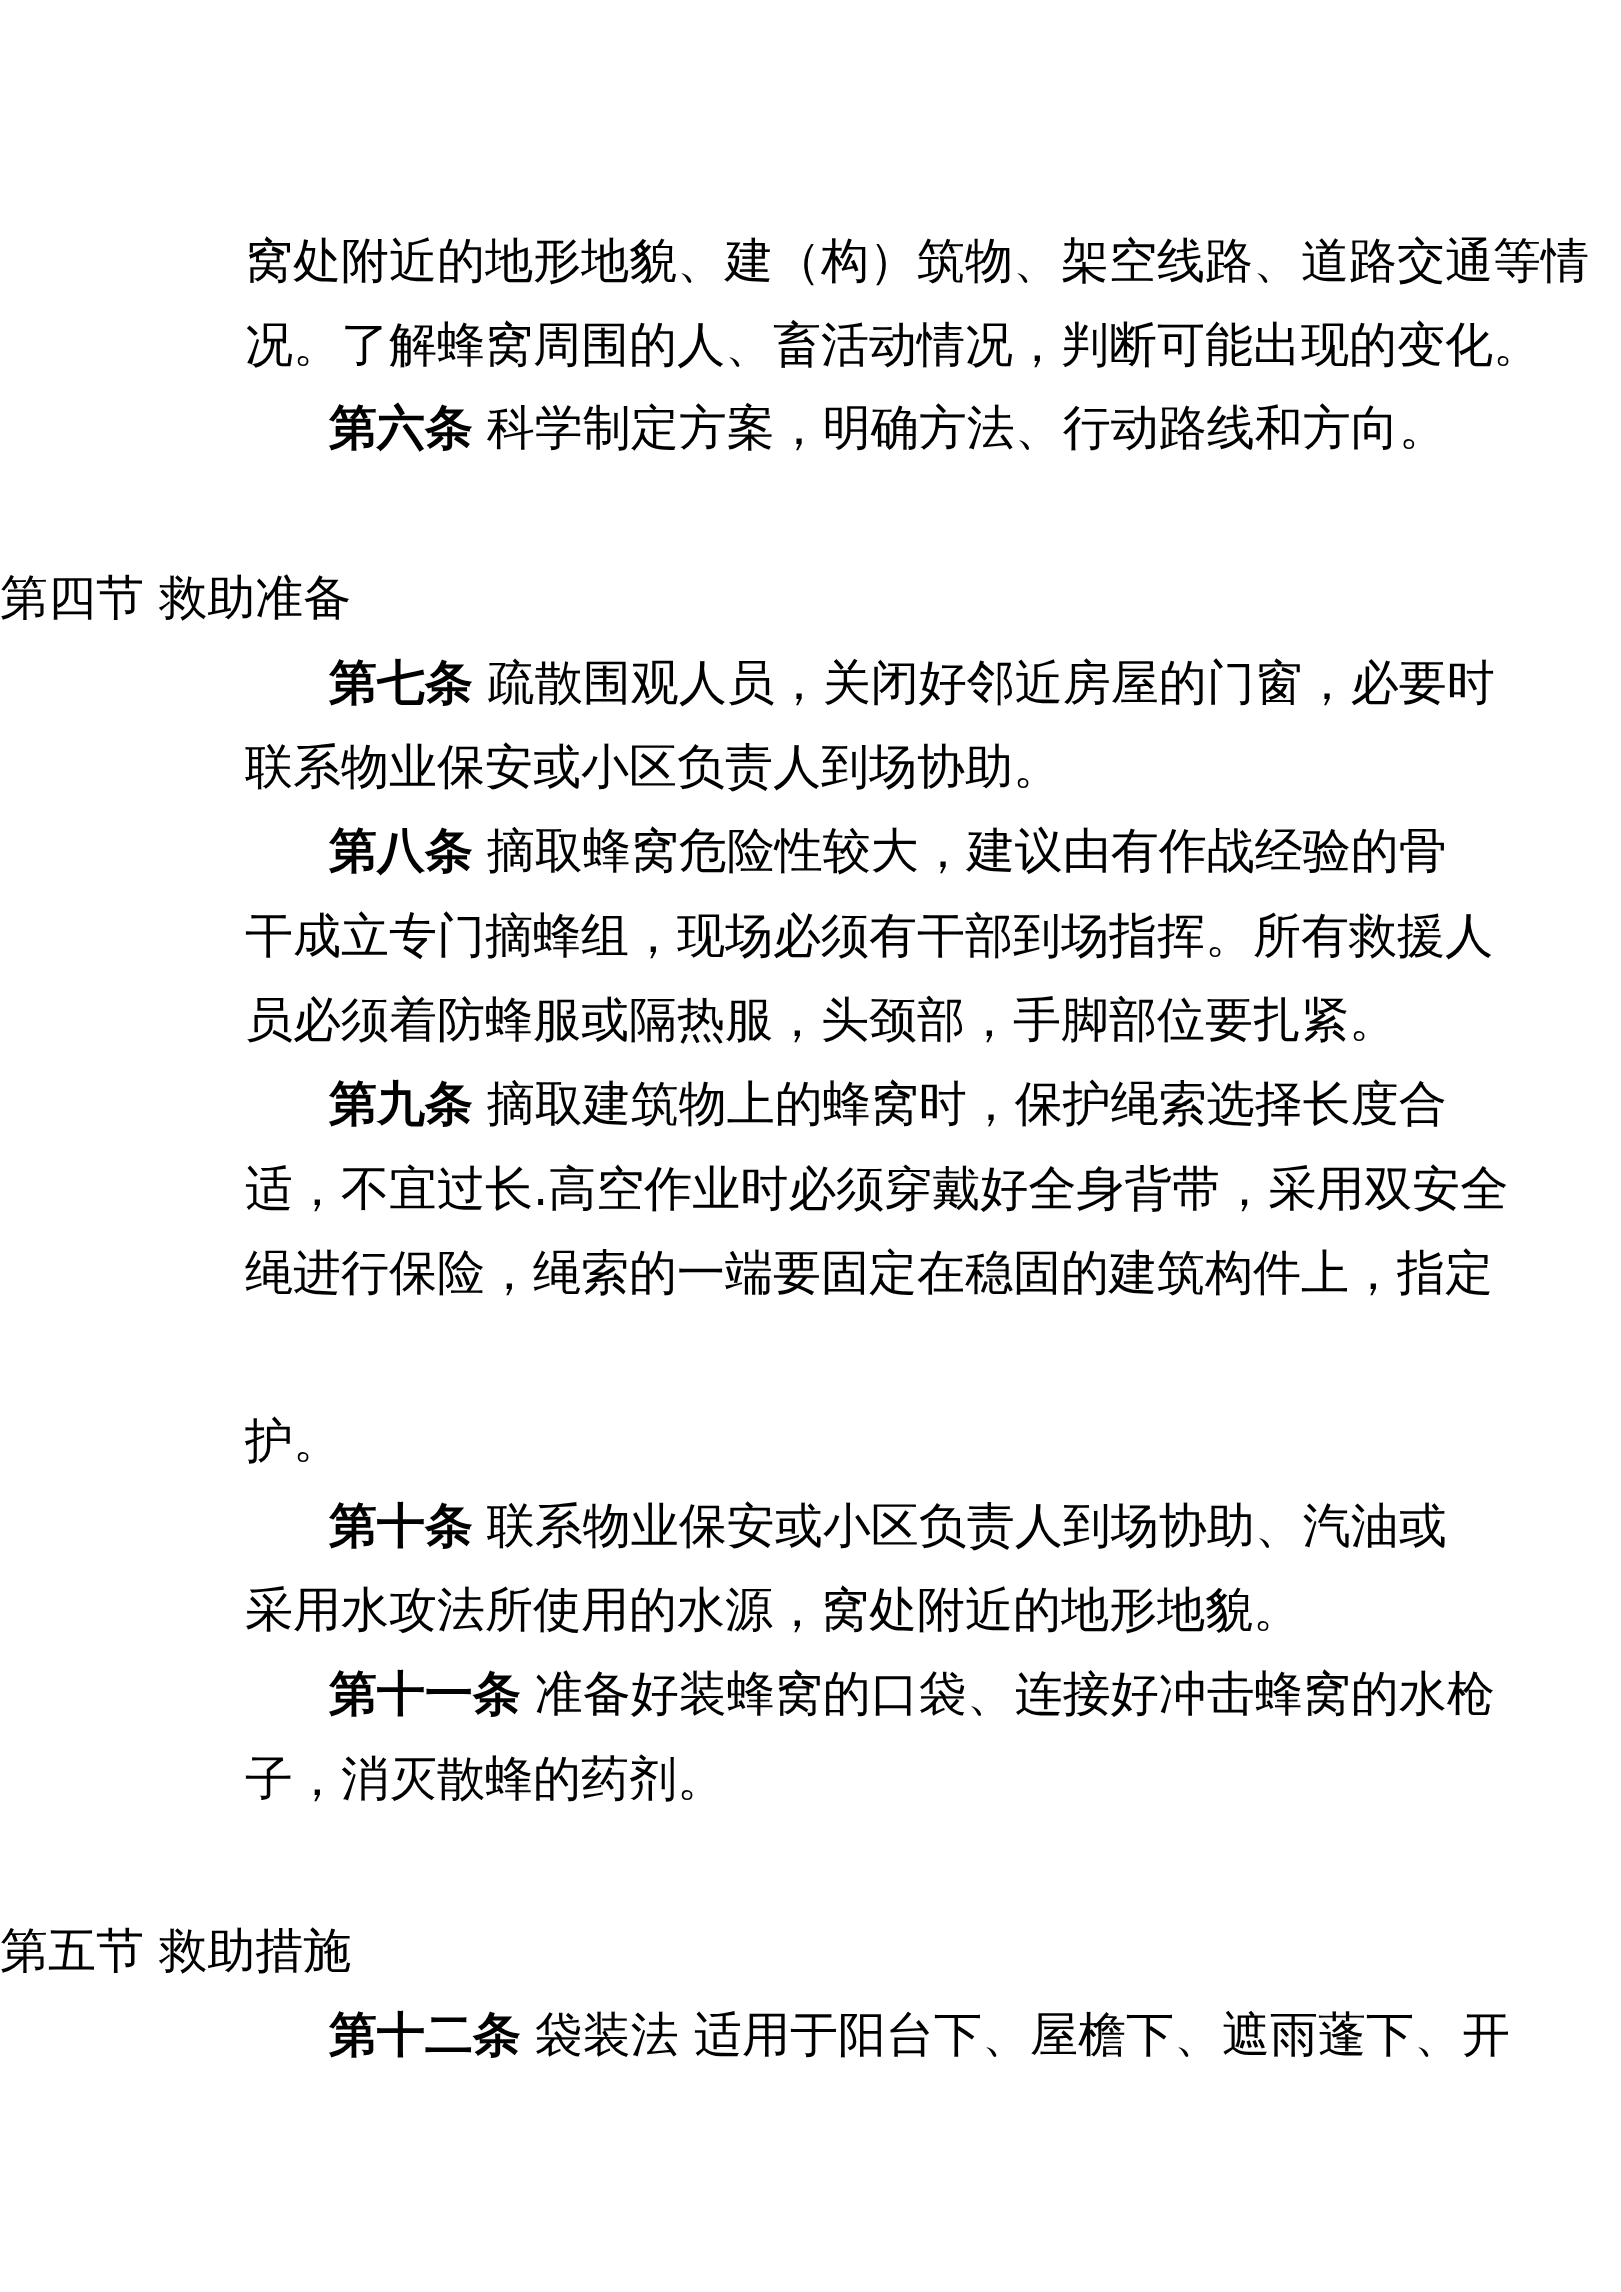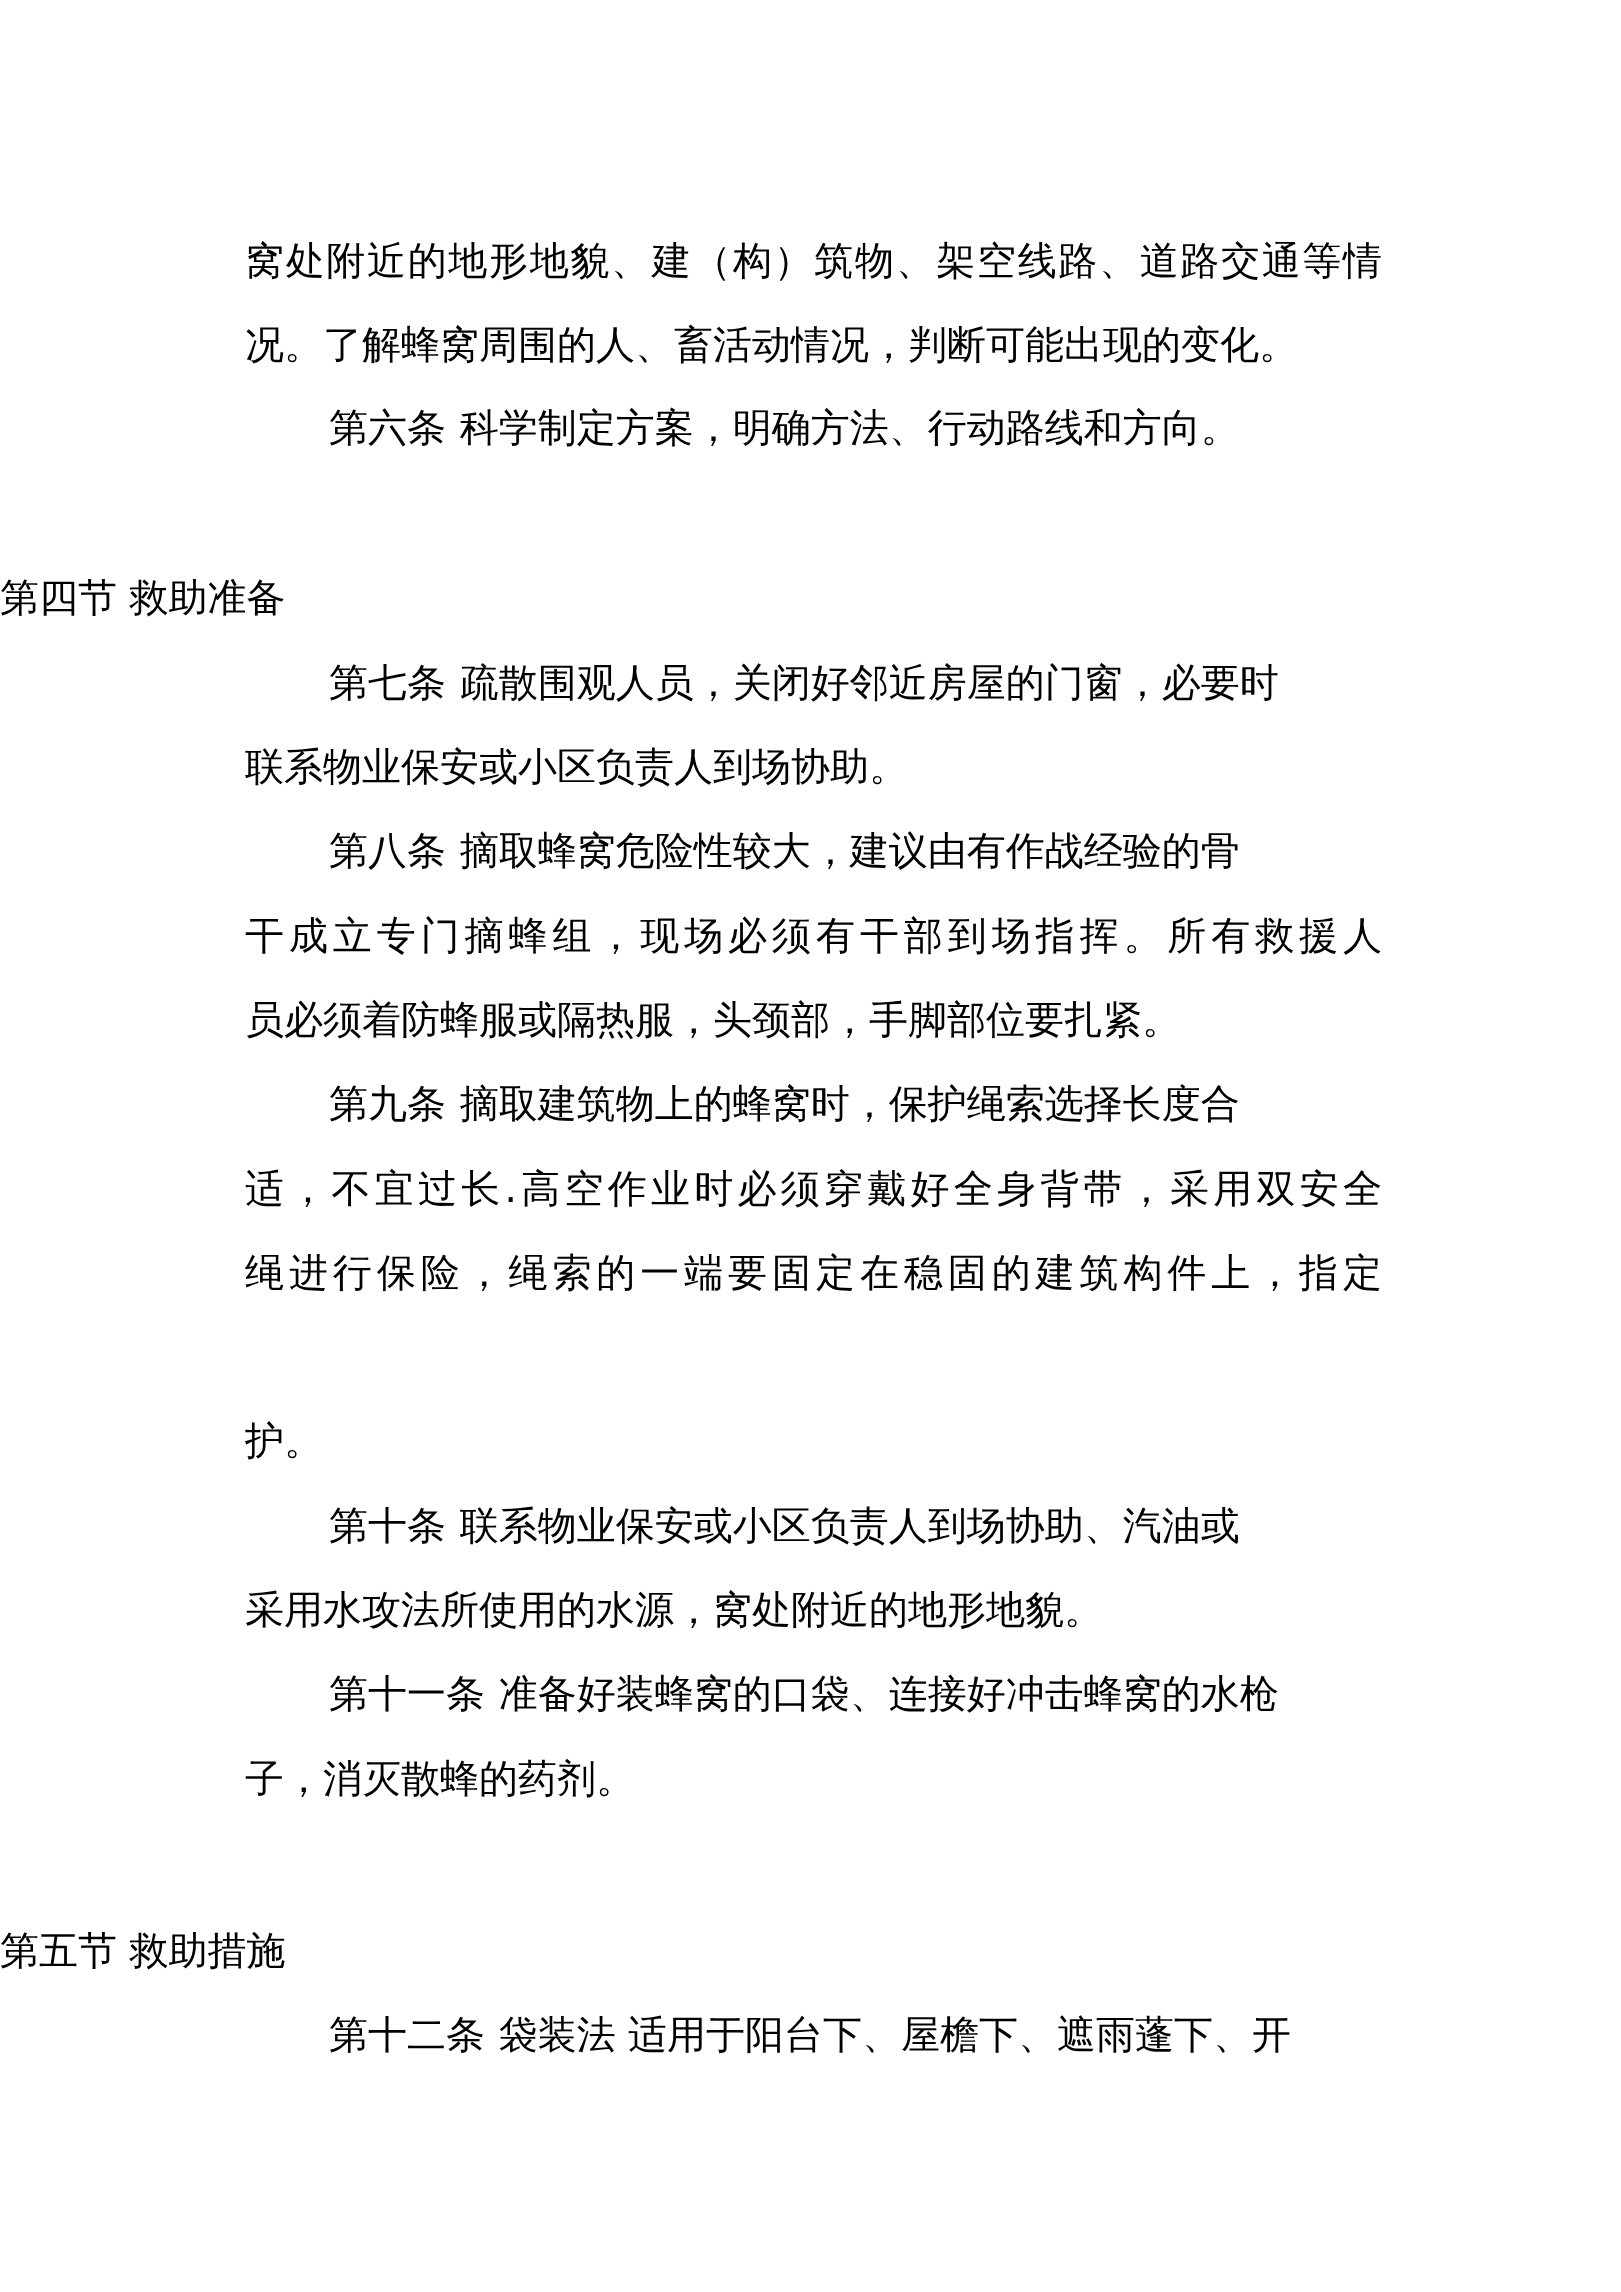--- a/index.html
+++ b/index.html
@@ -20,37 +20,37 @@
       left: 0;
       top: 0;
       width: 1621px;
       height: 2293px;
       background: #ffffff;
     }
     .line {
       position: absolute;
       left: 245px;
       width: 1137px;
-      font-size: 39px;
+      font-size: 48px;
       line-height: 59px;
       height: 59px;
       white-space: nowrap;
       letter-spacing: 0px;
     }
     .indent {
       left: 329px;
       width: 1053px;
     }
     .heading {
       left: 0;
       width: 1621px;
       text-align: left;
     }
     .art {
-      font-weight: normal;
+      font-weight: bold;
       margin-right: 13.7px;
     }
     .justify {
       text-align: justify;
       text-align-last: justify;
     }
   </style>
 </head>
 <body>
 

